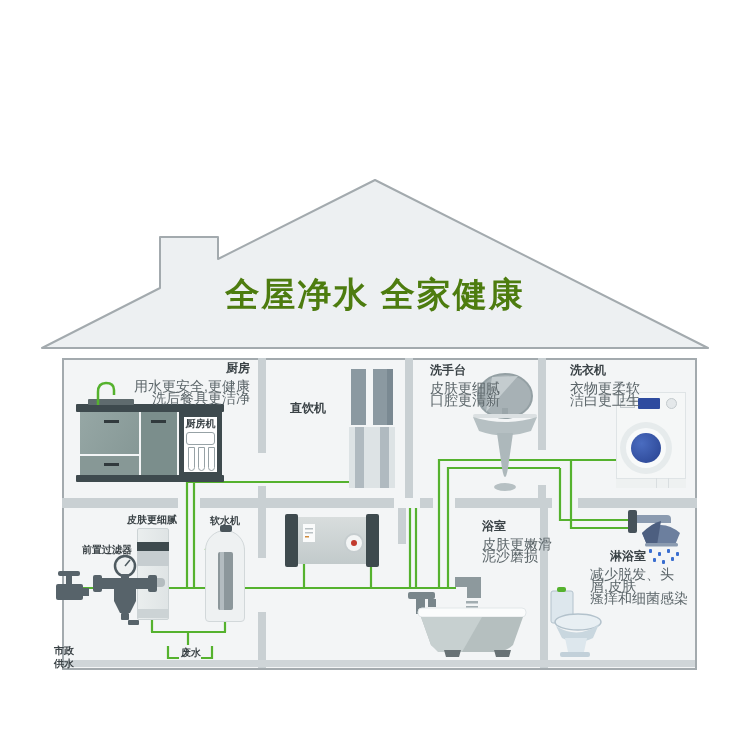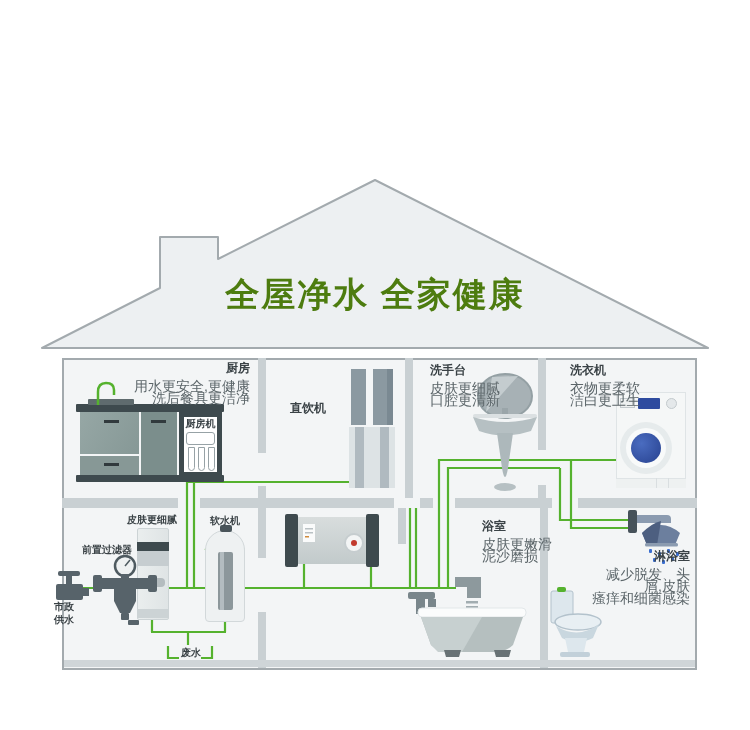--- a/index.html
+++ b/index.html
@@ -290,32 +290,32 @@
   <div class="tblock" style="left:430px;top:362px;width:106px;">
     <div class="room-lbl">洗手台</div>
     <div class="desc">皮肤更细腻</div>
     <div class="desc">口腔更清新</div>
   </div>
 
   <div class="tblock dev-lbl c" style="left:107px;top:513px;width:90px;">皮肤更细腻</div>
   <div class="tblock dev-lbl c" style="left:203px;top:514px;width:44px;">软水机</div>
   <div class="tblock dev-lbl" style="left:82px;top:543px;">前置过滤器</div>
   <div class="tblock" style="left:54px;top:601px;width:32px;">
-    <div class="dev-lbl" style="line-height:12.5px;">市政</div>
+    <div class="dev-lbl" style="line-height:12.5px;margin-top:44px;">市政</div>
     <div class="dev-lbl" style="line-height:12.5px;">供水</div>
   </div>
   <div class="tblock dev-lbl c" style="left:179px;top:646px;width:24px;">废水</div>
 
 
   <div class="tblock" style="left:482px;top:518px;width:100px;">
     <div class="room-lbl">浴室</div>
     <div class="desc">皮肤更嫩滑</div>
     <div class="desc">泥沙磨损</div>
   </div>
 
-  <div class="tblock" style="left:590px;top:548px;width:100px;text-align:right;">
+  <div class="tblock" style="left:590px;top:548px;width:100px;">
     <div class="room-lbl" style="margin-left:20px;">淋浴室</div>
     <div class="desc">减少脱发、头屑,皮肤</div>
     <div class="desc">瘙痒和细菌感染</div>
   </div>
 
 
 </div>
 
 </body></html>

